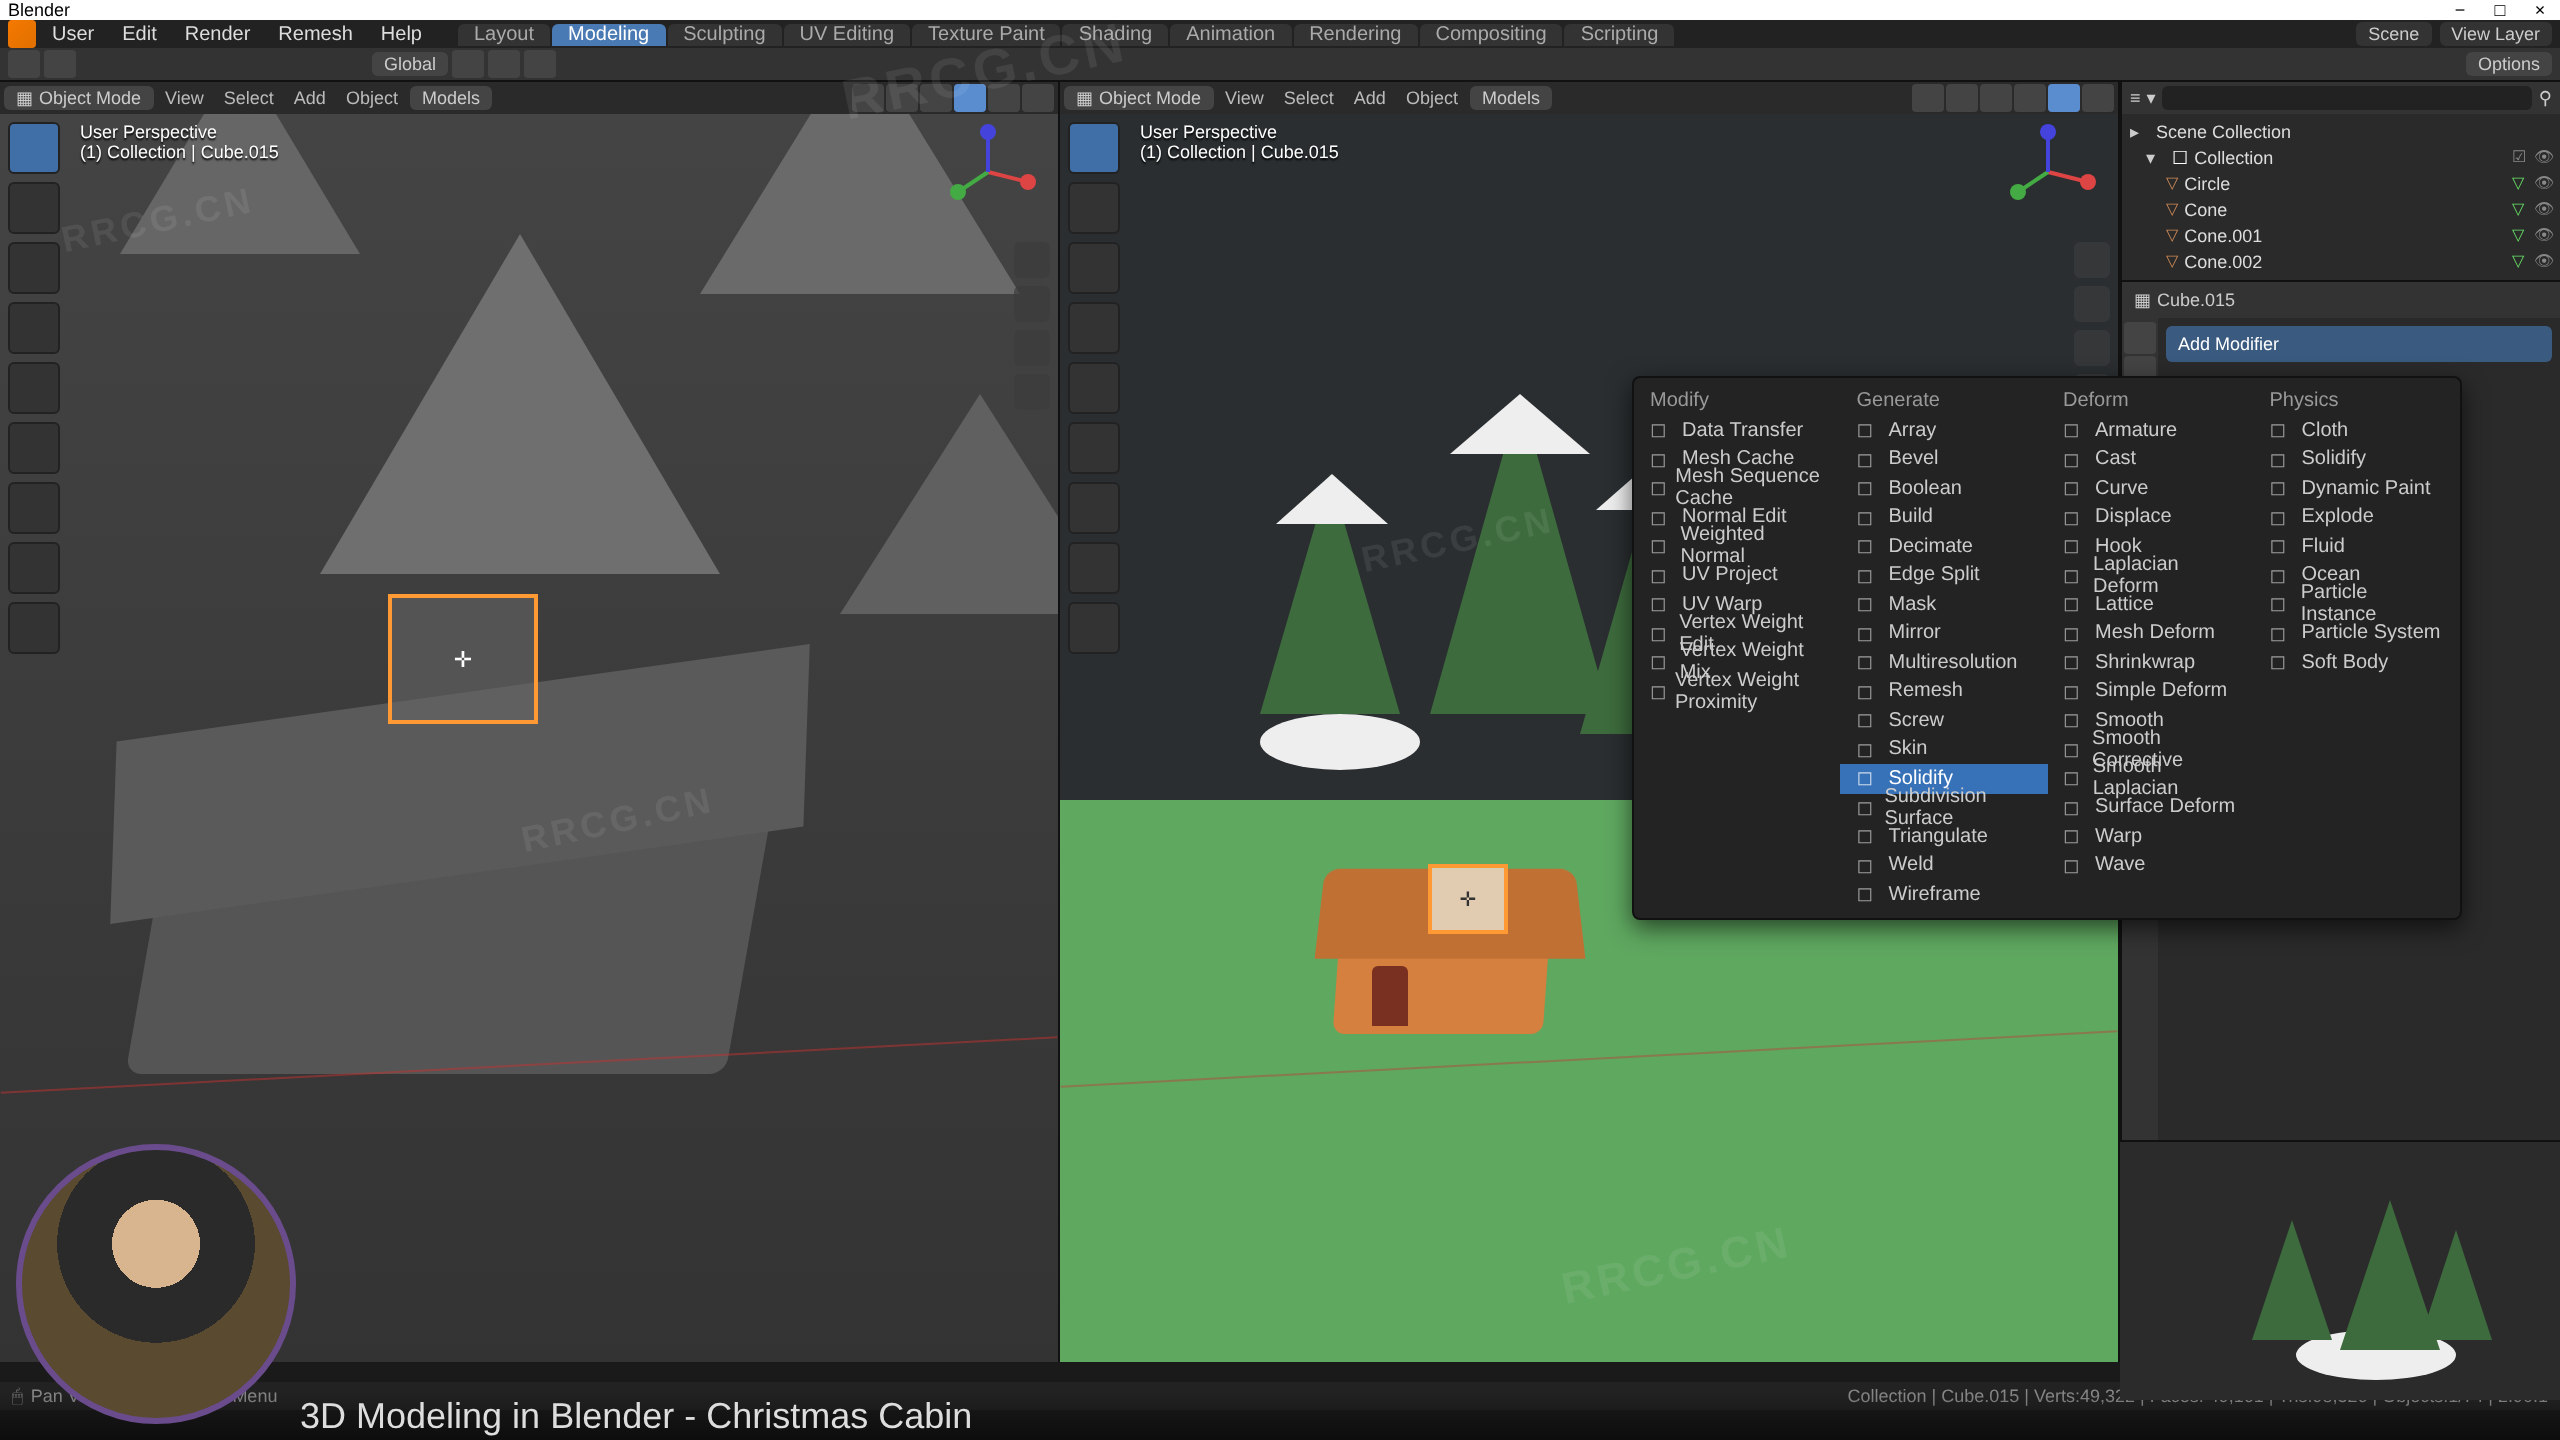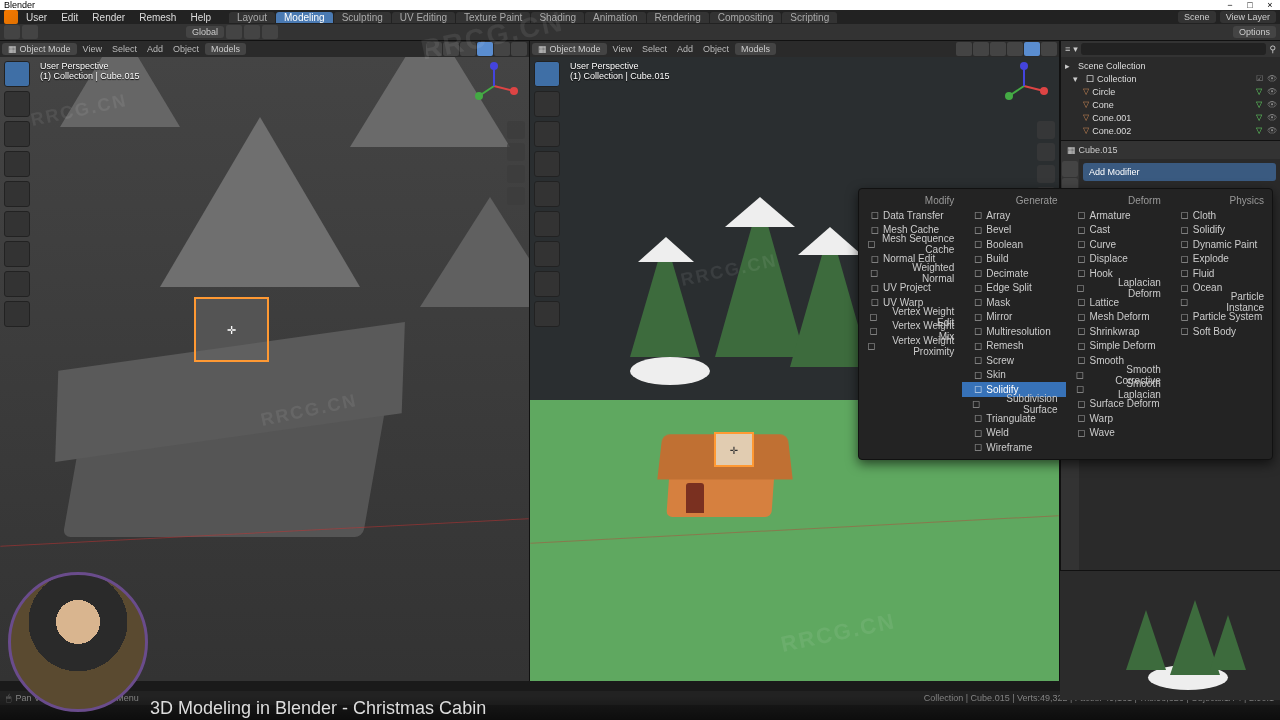--- a/index.html
+++ b/index.html
@@ -45,21 +45,21 @@
 .tree-row .triangle { color: #cc8855; font-size: 8px; }
 .tree-row .label { color: #ddd; }
 .tree-row .toggle-icons { margin-left: auto; display: flex; gap: 2px; }
 .tree-row .toggle-icons span { width: 9px; font-size: 8px; color: #888; }
 .properties { flex: 1; display: flex; }
 .prop-tabs { width: 18px; background: #333; display: flex; flex-direction: column; gap: 1px; padding-top: 2px; }
 .prop-tabs .ptab { width: 16px; height: 16px; background: #444; margin: 0 1px; border-radius: 2px; }
 .prop-tabs .ptab.active { background: #5a8dd0; }
 .prop-content { flex: 1; padding: 4px; }
 .prop-content .field-row { height: 18px; display: flex; align-items: center; background: #444; border-radius: 3px; padding: 0 6px; margin-bottom: 2px; font-size: 9px; }
-.modifier-menu { position: absolute; left: 858px; top: 188px; width: 415px; background: #232323; border: 1px solid #111; border-radius: 4px; z-index: 100; display: flex; box-shadow: 0 4px 12px rgba(0,0,0,0.6); text-align: right; }
+.modifier-menu { position: absolute; left: 816px; top: 188px; width: 415px; background: #232323; border: 1px solid #111; border-radius: 4px; z-index: 100; display: flex; box-shadow: 0 4px 12px rgba(0,0,0,0.6); }
 .modifier-col { flex: 1; padding: 4px 0; }
 .modifier-col-header { font-size: 10px; color: #999; padding: 2px 8px; }
 .modifier-item { display: flex; align-items: center; gap: 4px; padding: 1px 8px; font-size: 10px; color: #ccc; height: 14.5px; }
 .modifier-item.highlight { background: #3772b8; color: #fff; }
 .modifier-item .mi-icon { width: 12px; height: 12px; opacity: 0.7; }
 .statusbar { position: absolute; bottom: 15px; left: 0; right: 0; height: 14px; background: #222; display: flex; align-items: center; padding: 0 6px; font-size: 9px; color: #888; }
 .statusbar .sb-item { display: flex; align-items: center; gap: 4px; margin-right: 20px; }
 .statusbar .sb-right { margin-left: auto; }
 .caption { position: absolute; bottom: 0; left: 0; right: 0; height: 24px; display: flex; align-items: center; padding-left: 150px; font-size: 18px; color: #ddd; background: linear-gradient(to top, rgba(0,0,0,0.5), transparent); }
 .webcam { position: absolute; bottom: 8px; left: 8px; width: 140px; height: 140px; border-radius: 50%; border: 3px solid #6a4c8c; background: radial-gradient(circle at 50% 35%, #d9b58f 0 20%, #2a2a2a 20% 45%, #5a4a30 45% 100%); z-index: 50; }

